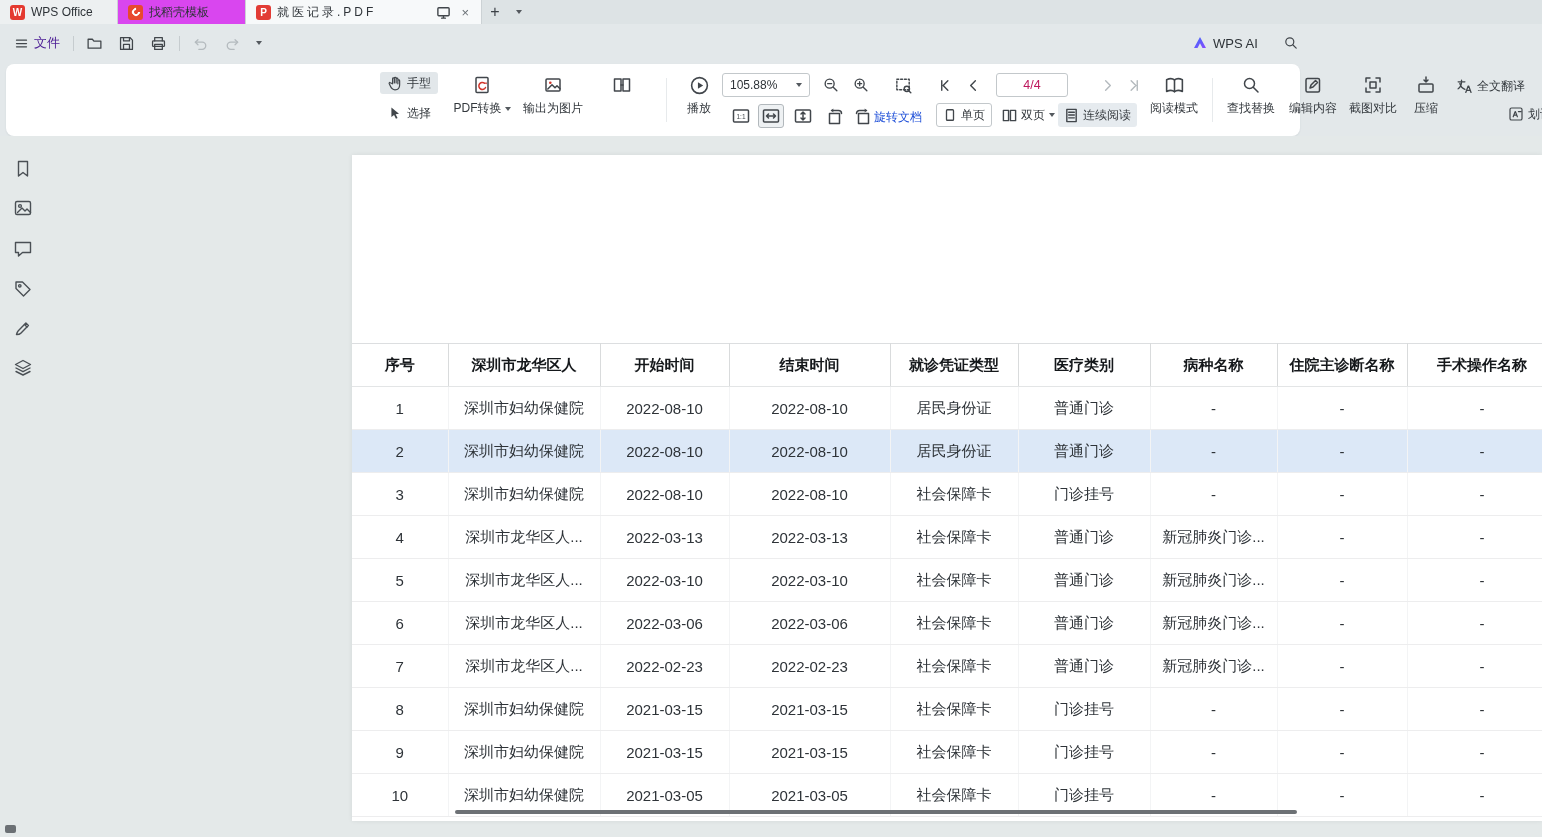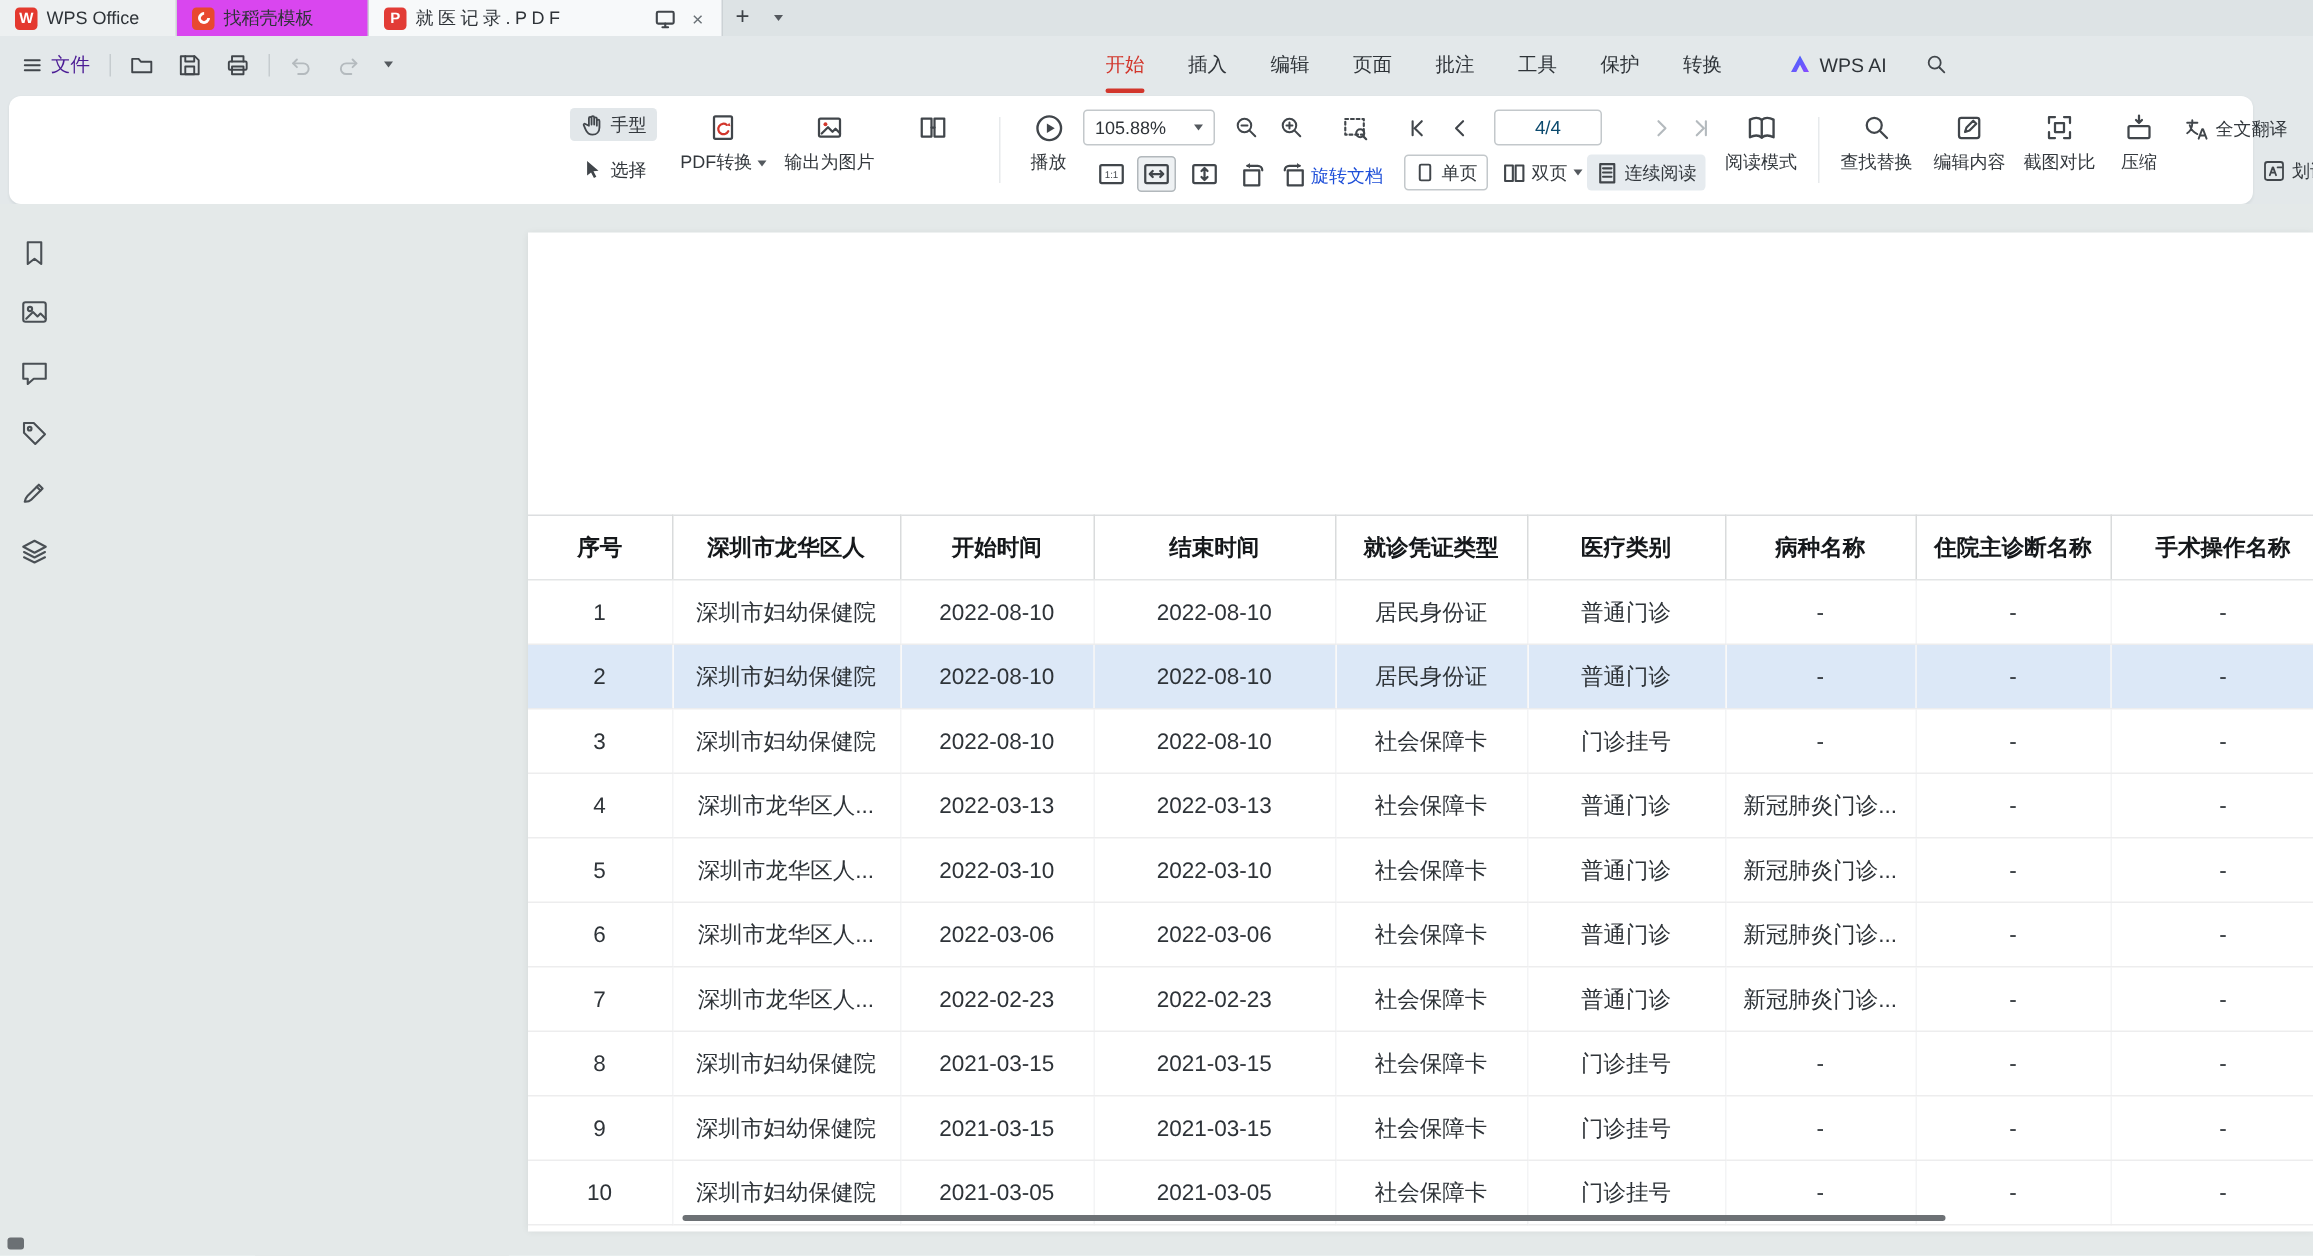--- a/index.html
+++ b/index.html
@@ -39,37 +39,37 @@
   .qbtn { display:flex; align-items:center; justify-content:center; padding:3px; }
   .menu-tabs { position:absolute; left:737px; top:0; height:38px; display:flex; align-items:center; gap:29px; }
   .mtab { position:relative; height:38px; display:flex; align-items:center; font-size:13px; color:#2e3338; white-space:nowrap; }
   .mtab.active { color:#d2362c; }
   .mtab.active::after { content:""; position:absolute; left:0; right:0; bottom:0; height:3px;
     background:#d2362c; border-radius:1.5px; }
   .mb-right { position:absolute; left:1192px; top:0; height:38px; display:flex; align-items:center; gap:22px; }
   .wpsai { display:flex; align-items:center; gap:5px; font-size:13px; color:#2e3338; }
 
   
-  .ribbon { position:absolute; top:64px; left:6px; width:1496px; height:72px; background:#ffffff;
+  .ribbon { position:absolute; top:64px; left:6px; width:1294px; height:72px; background:#ffffff;
     border-radius:8px; box-shadow:0 1px 2px rgba(40,50,60,.08); }
   .rb-abs { position:absolute; }
   .pill { display:flex; align-items:center; gap:4px; height:22px; padding:0 7px; font-size:12px;
     color:#33383d; border-radius:3px; white-space:nowrap; }
   .pill.on { background:#e2e7ea; }
   .vstack { position:absolute; display:flex; flex-direction:column; align-items:center;
     font-size:12px; color:#33383d; }
   .vstack .ich { height:24px; display:flex; align-items:center; }
   .vstack .lbl { margin-top:3px; display:flex; align-items:center; gap:3px; white-space:nowrap; }
   .rdiv { position:absolute; width:1px; height:44px; top:14px; background:#e7eaec; }
   .ddl { position:absolute; width:88px; height:24px; border:1px solid #c3c8cb; border-radius:3px;
     background:#fff; display:flex; align-items:center; justify-content:space-between;
     padding:0 7px; font-size:12px; color:#2e3338; }
   .icbtn { position:absolute; width:26px; height:24px; display:flex; align-items:center; justify-content:center; border-radius:3px; }
   .nav-input { position:absolute; width:72px; height:24px; border:1px solid #c3c8cb; border-radius:3px;
-    text-align:center; font-size:12.5px; color:#0c4a6e; background:#fff;
+    text-align:center; font-size:12.5px; color:#be185d; background:#fff;
     font-family:"Liberation Sans","DejaVu Sans",sans-serif; }
   .hpill { position:absolute; height:24px; display:flex; align-items:center; gap:4px; padding:0 6px;
     font-size:12px; color:#33383d; border-radius:3px; white-space:nowrap; }
   .hpill.boxed { border:1px solid #c3c8cb; }
   .hpill.on { background:#e6ebef; }
   .selbox { border:1px solid #b2b8bc; border-radius:3px; background:#eef1f3; }
 
   
   .docarea { position:absolute; top:136px; left:0; width:100%; height:701px; background:#e4e9e9; }
   .side-ic { position:absolute; left:12px; width:22px; height:22px; display:flex; align-items:center; justify-content:center; }
@@ -165,30 +165,20 @@
           <svg class="s dis" width="17" height="17" viewBox="0 0 20 20">
               <path d="M16 8.5H8a4.2 4.2 0 100 8.4h4"></path>
               <path d="M13 5.5l3 3-3 3"></path>
             </svg>
         </span>
         <span class="qbtn">
             <span class="chev"></span>
           </span>
       </div>
 
-      <div class="menu-tabs">
-          <span class="mtab active">开始</span>
-          <span class="mtab">插入</span>
-          <span class="mtab">编辑</span>
-          <span class="mtab">页面</span>
-          <span class="mtab">批注</span>
-          <span class="mtab">工具</span>
-          <span class="mtab">保护</span>
-          <span class="mtab">转换</span>
-        </div>
 
       <div class="mb-right">
         <span class="wpsai">
           <svg width="16" height="16" viewBox="0 0 16 16">
             <defs>
                 <linearGradient id="gai" x1="0" y1="0" x2="1" y2="1">
               <stop offset="0" stop-color="#3d6bfa"></stop>
                   <stop offset="1" stop-color="#8a4bff"></stop>
             </linearGradient>
               </defs>

